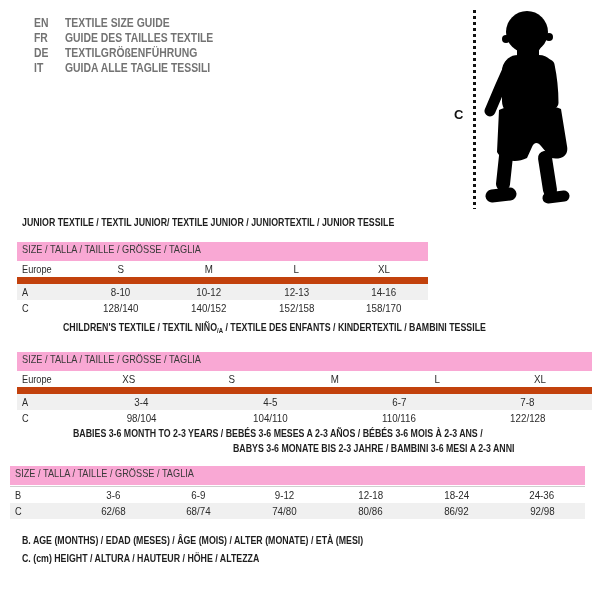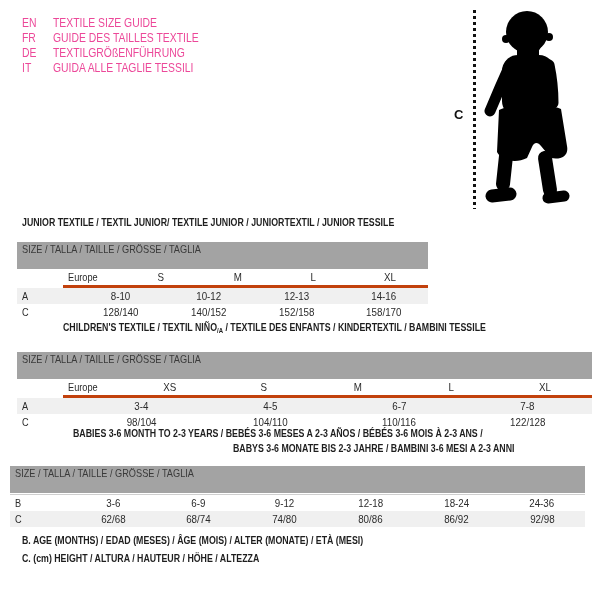--- a/index.html
+++ b/index.html
@@ -6,21 +6,21 @@
   .page{position:relative;width:600px;height:600px;background:#ffffff;overflow:hidden;
         font-family:"Liberation Sans", sans-serif;color:#222222;}
 
   
   .sq{display:inline-block;transform:scaleX(0.80);transform-origin:0 50%;white-space:nowrap;}
   .sqc{display:inline-block;transform:scaleX(0.85);transform-origin:50% 50%;white-space:nowrap;}
   .b{font-weight:700;}
 
   
   #lang-list{position:absolute;left:22px;top:15px;}
-  .lang-row{display:flex;height:15px;line-height:15px;font-size:13px;font-weight:400;color:#ec4899;}
+  .lang-row{display:flex;height:15px;line-height:15px;font-size:13px;font-weight:700;color:#737373;margin-left:12px;}
   .lang-code{flex:0 0 31px;}
 
   
   #figure{position:absolute;left:450px;top:8px;width:150px;height:205px;}
   .dotline{position:absolute;left:23px;top:2px;width:3px;height:199px;
            background:repeating-linear-gradient(to bottom,#111111 0 3px,transparent 3px 6px);}
   .measure-label{position:absolute;left:4px;top:99px;font-size:13px;font-weight:700;color:#111111;}
   .baby-svg{position:absolute;left:33px;top:0;}
 
   
@@ -28,25 +28,25 @@
   #sec-junior{left:17px;top:215px;width:411px;}
   #sec-children{left:17px;top:320px;width:575px;}
   #sec-babies{left:10px;top:426px;width:575px;}
   .sec-title{padding-left:5px;}
   .title-line{line-height:15px;font-size:11px;font-weight:700;color:#1e1e1e;white-space:nowrap;text-align:right;}
   .subtxt{font-size:7.5px;vertical-align:-2px;}
   #sec-junior .tbl{margin-top:12px;}
   #sec-children .tbl{margin-top:14px;}
   #sec-babies .tbl{margin-top:10px;}
 
-  .bar{height:27px;line-height:15px;background:#a3a3a3;padding-left:5px;
+  .bar{height:19px;line-height:15px;background:#f9a8d4;padding-left:5px;
        font-size:11.5px;color:#3a3a3a;white-space:nowrap;overflow:hidden;}
   .bar-underline{height:1px;background:#cfcfcf;margin-top:1px;}
   .trow{display:flex;height:16px;line-height:16px;font-size:11.5px;color:#2b2b2b;}
-  .thead{height:16px;border-bottom:3px solid #c2410c;margin-left:46px;}
+  .thead{height:16px;border-bottom:7px solid #c2410c;}
   .trow.shaded{background:#f0f0f0;}
   .cell{flex:1;text-align:center;white-space:nowrap;}
   .cell.first{flex:0 0 55px;text-align:left;padding-left:5px;}
 
   
   #footnotes{position:absolute;left:22px;top:531px;}
   .fn-line{height:18px;line-height:18px;font-size:11px;font-weight:700;color:#1e1e1e;white-space:nowrap;}
 </style>
 </head>
 <body>

